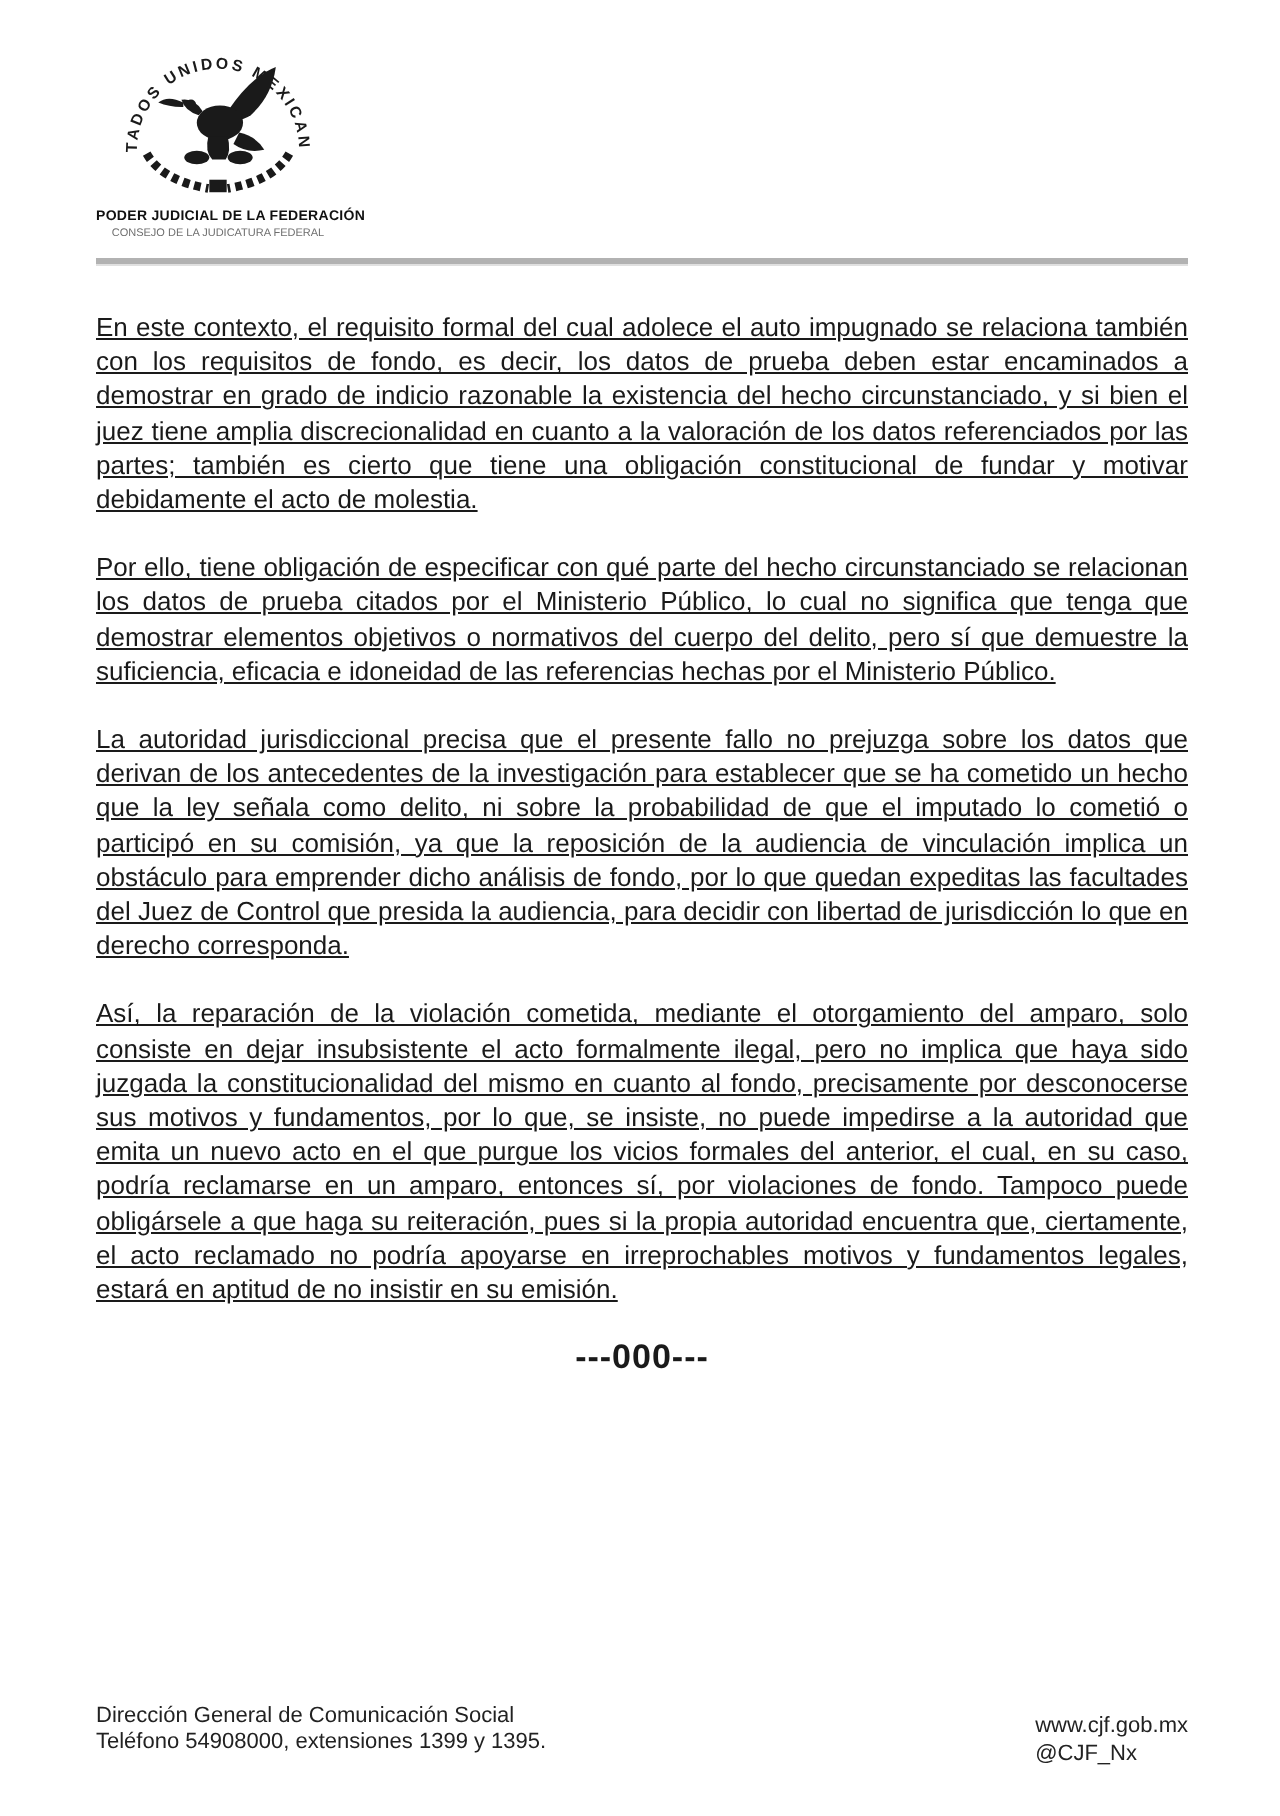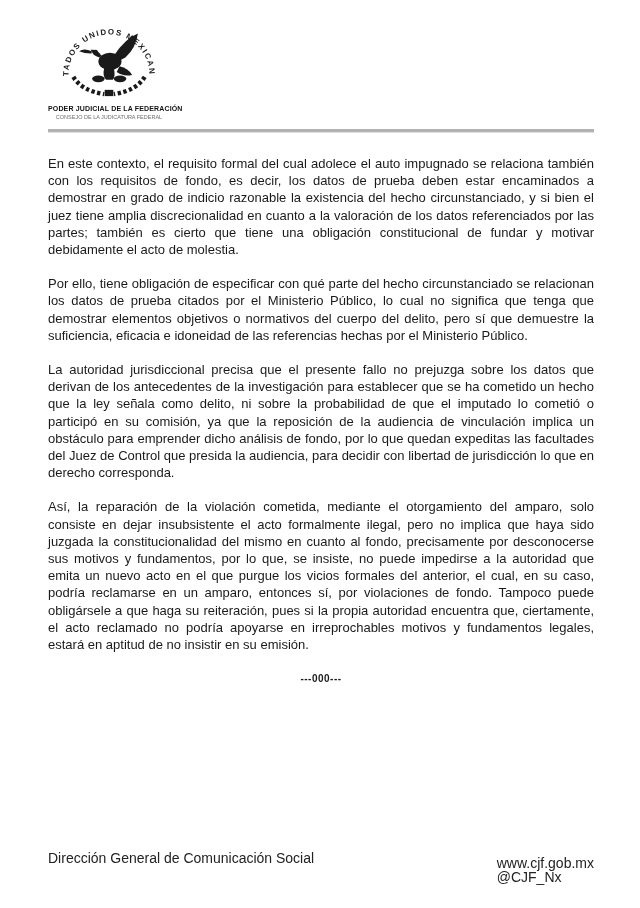--- a/index.html
+++ b/index.html
@@ -35,37 +35,37 @@
     border-bottom: 1px solid #e0e0e0;
     margin: 9px 46px 0 48px;
   }
   .doc-body {
     margin: 22px 46px 0 48px;
     font-size: 13px;
     line-height: 17.2px;
     text-align: justify;
     color: #1a1a1a;
   }
-  .doc-body p { margin: 0 0 17px 0; }
+  .doc-body p { margin: 0 0 17px 0; text-decoration: underline; }
   .separator {
     text-align: center;
     font-weight: bold;
-    font-size: 10px;
+    font-size: 17px;
     letter-spacing: 0.5px;
     margin-top: 12px;
   }
   .footer {
     position: absolute;
     left: 48px;
     right: 46px;
     bottom: 24px;
     display: flex;
     justify-content: space-between;
     align-items: flex-start;
-    font-size: 14px;
+    font-size: 11px;
     line-height: 13px;
     color: #222;
   }
   .footer-right { padding-top: 4px; line-height: 14px; }
 </style>
 </head>
 <body>
 
 <div class="page">
 
@@ -106,20 +106,21 @@
     <p>En este contexto, el requisito formal del cual adolece el auto impugnado se relaciona también con los requisitos de fondo, es decir, los datos de prueba deben estar encaminados a demostrar en grado de indicio razonable la existencia del hecho circunstanciado, y si bien el juez tiene amplia discrecionalidad en cuanto a la valoración de los datos referenciados por las partes; también es cierto que tiene una obligación constitucional de fundar y motivar debidamente el acto de molestia.</p>
     <p>Por ello, tiene obligación de especificar con qué parte del hecho circunstanciado se relacionan los datos de prueba citados por el Ministerio Público, lo cual no significa que tenga que demostrar elementos objetivos o normativos del cuerpo del delito, pero sí que demuestre la suficiencia, eficacia e idoneidad de las referencias hechas por el Ministerio Público.</p>
     <p>La autoridad jurisdiccional precisa que el presente fallo no prejuzga sobre los datos que derivan de los antecedentes de la investigación para establecer que se ha cometido un hecho que la ley señala como delito, ni sobre la probabilidad de que el imputado lo cometió o participó en su comisión, ya que la reposición de la audiencia de vinculación implica un obstáculo para emprender dicho análisis de fondo, por lo que quedan expeditas las facultades del Juez de Control que presida la audiencia, para decidir con libertad de jurisdicción lo que en derecho corresponda.</p>
     <p>Así, la reparación de la violación cometida, mediante el otorgamiento del amparo, solo consiste en dejar insubsistente el acto formalmente ilegal, pero no implica que haya sido juzgada la constitucionalidad del mismo en cuanto al fondo, precisamente por desconocerse sus motivos y fundamentos, por lo que, se insiste, no puede impedirse a la autoridad que emita un nuevo acto en el que purgue los vicios formales del anterior, el cual, en su caso, podría reclamarse en un amparo, entonces sí, por violaciones de fondo. Tampoco puede obligársele a que haga su reiteración, pues si la propia autoridad encuentra que, ciertamente, el acto reclamado no podría apoyarse en irreprochables motivos y fundamentos legales, estará en aptitud de no insistir en su emisión.</p>
     <div class="separator">---000---</div>
   </div>
 
   <div class="footer">
     <div class="footer-left">
       <div>Dirección General de Comunicación Social</div>
+      <div>Teléfono 54908000, extensiones 1399 y 1395.</div>
     </div>
     <div class="footer-right">
       <div>www.cjf.gob.mx</div>
       <div>@CJF_Nx</div>
     </div>
   </div>
 
 </div>
 
 </body></html>

